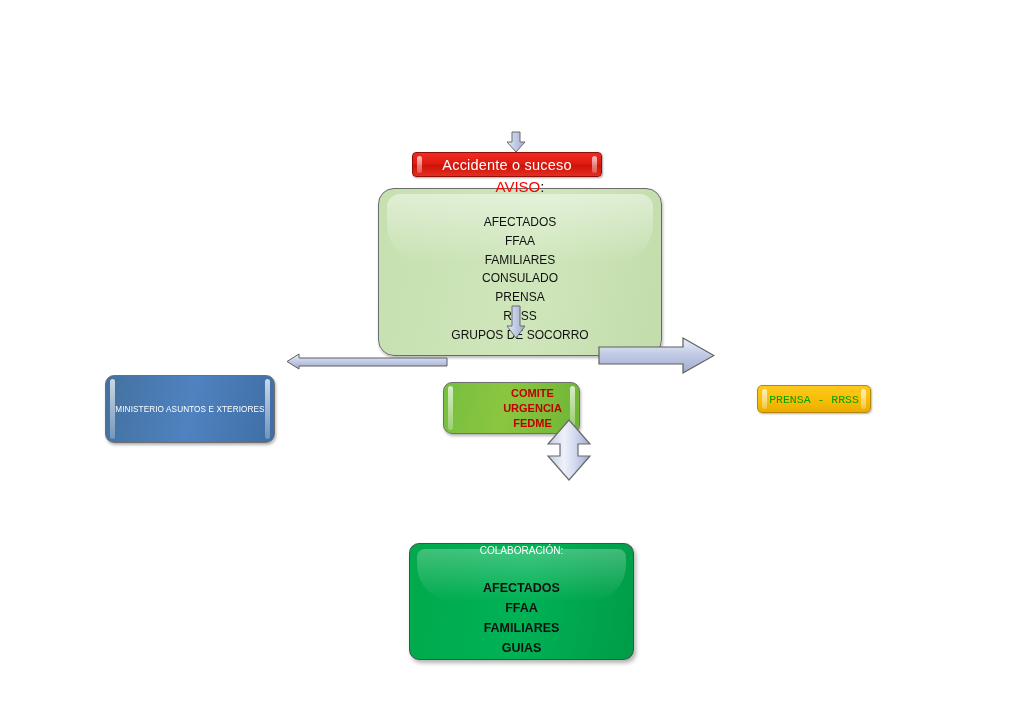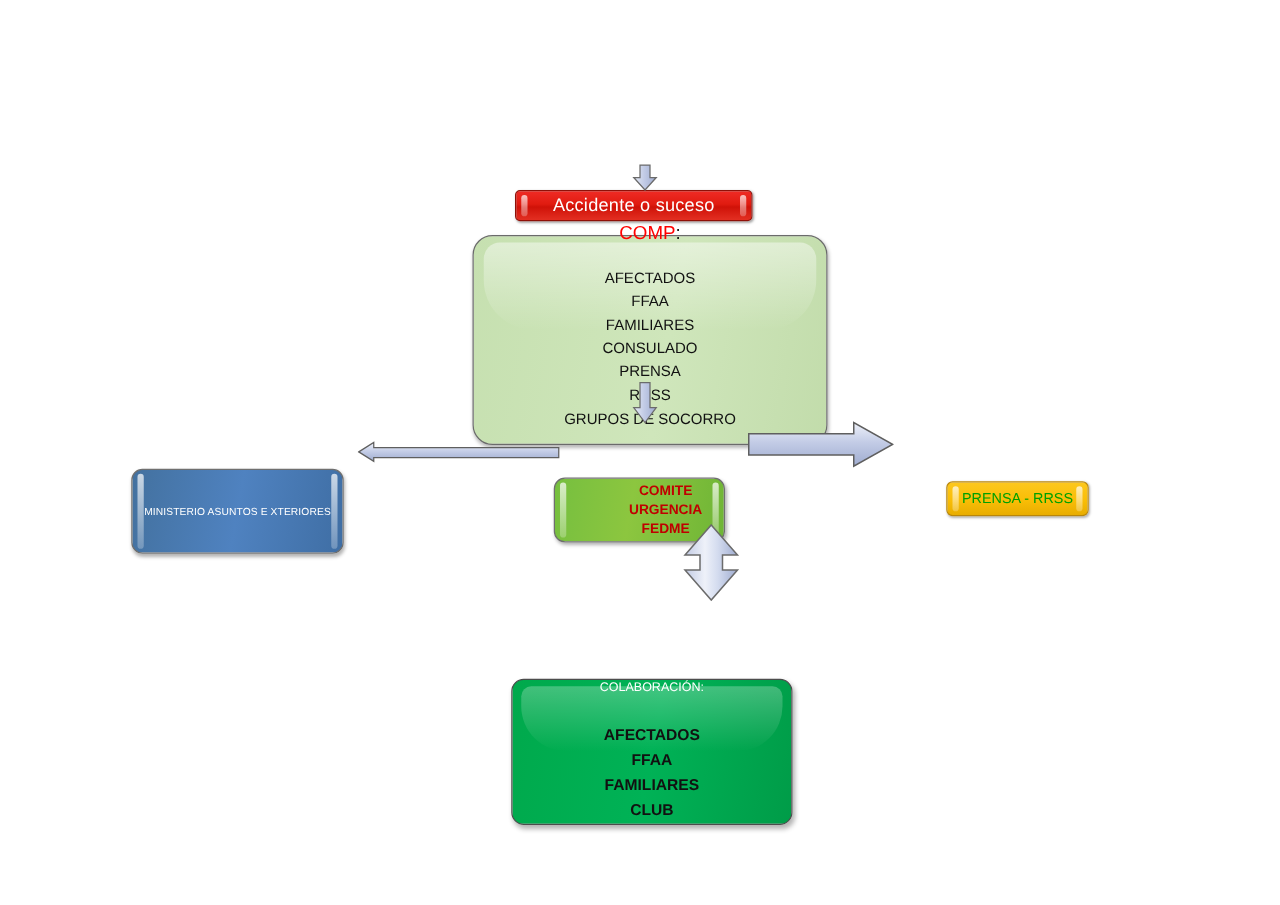--- a/index.html
+++ b/index.html
@@ -148,20 +148,21 @@
     display: flex;
     align-items: center;
     justify-content: center;
     box-shadow: 1px 1px 2px rgba(0,0,0,.3);
   }
   #prensa .label {
     color: #00a000;
     font-size: 11.5px;
     white-space: nowrap;
     z-index: 3;
+    font-family: Liberation Mono, monospace;
   }
 
   
   #colaboracion {
     left: 409px; top: 499px;
     width: 225px; height: 117px;
     background: linear-gradient(100deg, #00a94c 0%, #00b256 50%, #009c48 100%);
     border: 1.5px solid #4c4c4c;
     border-radius: 10px;
     box-shadow: 2px 3px 4px rgba(0,0,0,.3);
@@ -225,21 +226,21 @@
           <stop offset="100%" stop-color="#9facd0"></stop>
         </linearGradient>
       </defs>
       <polygon points="7,1 15,1 15,11 20,11 11,21 2,11 7,11" fill="url(#gDown1)" stroke="#6b6b6b" stroke-width="1"></polygon>
     </svg>
   </div>
 
   <div class="node" id="aviso-box">
     <span class="gloss"></span>
     <div id="aviso-title">
-      <span>COMP</span><span class="colon">:</span>
+      <span>AVISO</span><span class="colon">:</span>
     </div>
     <div id="aviso-list">
       <div class="row">AFECTADOS</div>
       <div class="row">FFAA</div>
       <div class="row">FAMILIARES</div>
       <div class="row">CONSULADO</div>
       <div class="row">PRENSA</div>
       <div class="row">RRSS</div>
       <div class="row">GRUPOS DE SOCORRO</div>
     </div>
@@ -319,17 +320,17 @@
     </svg>
   </div>
 
   <div class="node" id="colaboracion">
     <span class="gloss"></span>
     <div id="colab-title">COLABORACIÓN:</div>
     <div id="colab-list">
       <div class="row">AFECTADOS</div>
       <div class="row">FFAA</div>
       <div class="row">FAMILIARES</div>
-      <div class="row">CLUB</div>
+      <div class="row">GUIAS</div>
     </div>
   </div>
 
 </div>
 
 </body></html>

